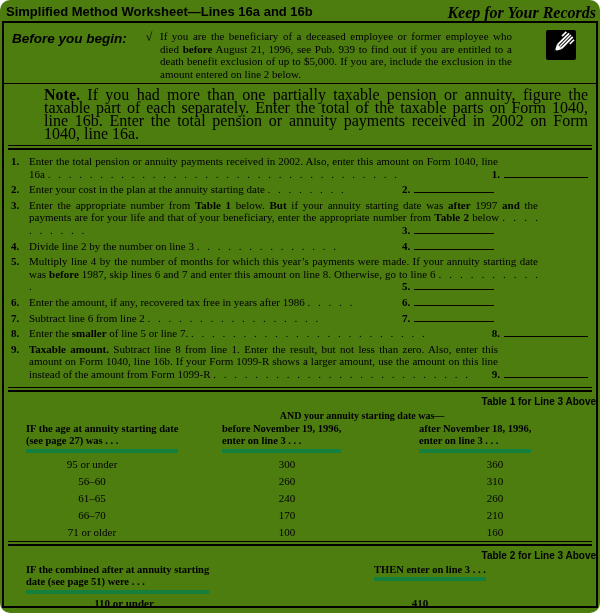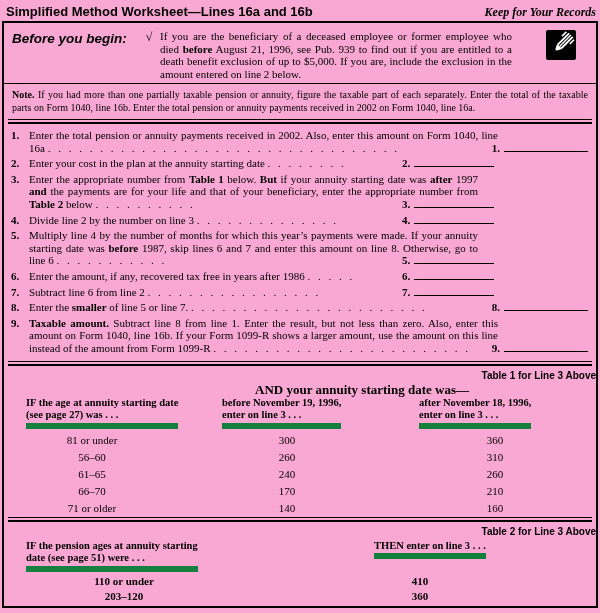--- a/index.html
+++ b/index.html
@@ -1,56 +1,56 @@
 <!DOCTYPE html>
 <html><head>
 <meta charset="utf-8">
 <style>
   html,body{margin:0;padding:0;background:#fff;}
-  .page{width:600px;height:613px;background:#f9a8d4;color:#000;position:relative;overflow:hidden;
-        font-family:"Liberation Serif",serif;}
+  .page{width:600px;height:613px;background:#4d7c0f;color:#000;position:relative;overflow:hidden;
+        font-family:"Liberation Serif",serif;border-radius:10px;}
   .titlebar{display:flex;justify-content:space-between;align-items:flex-end;padding:4px 4px 2px 6px;height:15px;}
   .doc-title{font-family:"Liberation Sans",sans-serif;font-weight:bold;font-size:13px;line-height:14px;}
-  .keep{font-style:italic;font-weight:bold;font-size:12px;line-height:13px;}
+  .keep{font-style:italic;font-weight:bold;font-size:16px;line-height:13px;}
   .box{margin:0 2px;border:2px solid #000;height:587px;box-sizing:border-box;overflow:hidden;}
 
   
   .byb{display:flex;padding:7px 8px 3px 8px;}
   .byb-label{font-family:"Liberation Sans",sans-serif;font-style:italic;font-weight:bold;font-size:13.5px;width:126px;flex:none;padding-top:1px;}
   .byb-check{width:22px;flex:none;font-size:12px;text-align:center;}
   .byb-text{width:352px;flex:none;font-size:11px;line-height:12.5px;text-align:justify;}
   .byb-icon{margin-left:auto;margin-right:12px;width:30px;height:30px;flex:none;}
   .hr1{border-top:1px solid #000;}
 
-  .note{padding:4px 8px 5px 8px;font-size:10px;line-height:13px;text-align:justify;}
+  .note{padding:4px 8px 5px 8px;font-size:16px;line-height:13px;text-align:justify;margin-left:32px;}
   .drule{margin:0 4px;height:2px;border-top:1px solid #000;border-bottom:2px solid #000;}
 
   
   .items{padding:5px 6px 3px 6px;}
   .item{position:relative;margin-bottom:3px;padding-left:19px;font-size:11px;line-height:12.6px;text-align:justify;}
   .inum{position:absolute;left:1px;top:0;font-weight:bold;}
   .itext{display:block;}
-  .itext.mid{margin-right:112px;}
+  .itext.mid{margin-right:52px;}
   .itext.far{margin-right:92px;}
   .b{font-weight:bold;}
   .dots{word-spacing:5px;}
   .answer{position:absolute;bottom:0;white-space:nowrap;}
   .answer.mid{left:392px;}
   .answer.far{right:2px;}
   .anum{font-weight:bold;font-size:11px;}
   .aline{display:inline-block;width:80px;height:4px;border-bottom:1.5px solid #000;margin-left:4px;}
   .answer.far .aline{width:84px;}
 
   
   .t-title{text-align:right;font-family:"Liberation Sans",sans-serif;font-weight:bold;font-size:10px;padding:3px 0 1px 0;line-height:13px;}
-  .t1-and{margin-left:158px;width:400px;text-align:center;font-weight:bold;font-size:13px;line-height:13px;}
+  .t1-and{margin-left:158px;width:400px;text-align:center;font-weight:bold;font-size:10px;line-height:13px;}
   .thead{display:grid;padding:1px 6px 0 6px;font-weight:bold;font-size:10.5px;line-height:12.5px;}
   .t1 .thead{grid-template-columns:176px 214px auto;}
   .t2 .thead{grid-template-columns:240px auto;}
-  .hcell{width:fit-content;border-bottom:6px solid #15803d;padding-bottom:1px;align-self:end;}
+  .hcell{width:fit-content;border-bottom:4px solid #15803d;padding-bottom:1px;align-self:end;}
   .hcell div{white-space:nowrap;}
   .t1 .hc1{margin-left:16px;}
   .t1 .hc2{margin-left:36px;}
   .t1 .hc3{margin-left:19px;}
   .t2 .hc1{margin-left:16px;}
   .t2 .hc2{margin-left:124px;}
   .trow{display:grid;text-align:center;font-size:11px;}
   .t1 .trow{grid-template-columns:176px 214px auto;line-height:17px;}
   .t2 .trow{grid-template-columns:240px auto;line-height:15.5px;}
   .t1 .rows{padding-top:3px;}
@@ -158,54 +158,54 @@
           </div>
         <div>
             <div class="hcell hc3">
               <div>after November 18, 1996,</div>
               <div>enter on line 3 . . .</div>
             </div>
           </div>
       </div>
       <div class="rows">
           <div class="trow">
-            <div>81 or under</div>
+            <div>95 or under</div>
             <div>300</div>
             <div>360</div>
           </div>
           <div class="trow">
             <div>56–60</div>
             <div>260</div>
             <div>310</div>
           </div>
           <div class="trow">
             <div>61–65</div>
             <div>240</div>
             <div>260</div>
           </div>
           <div class="trow">
             <div>66–70</div>
             <div>170</div>
             <div>210</div>
           </div>
           <div class="trow">
             <div>71 or older</div>
-            <div>140</div>
+            <div>100</div>
             <div>160</div>
           </div>
         </div>
     </div>
     <div class="drule"></div>
 
     <div class="t2">
       <div class="t-title">Table 2 for Line 3 Above</div>
       <div class="thead">
         <div>
             <div class="hcell hc1">
-              <div>IF the pension ages at annuity starting</div>
+              <div>IF the combined after at annuity starting</div>
               <div>date (see page 51) were . . .</div>
             </div>
           </div>
         <div>
             <div class="hcell hc2">
               <div>THEN enter on line 3 . . .</div>
             </div>
           </div>
       </div>
       <div class="rows">

